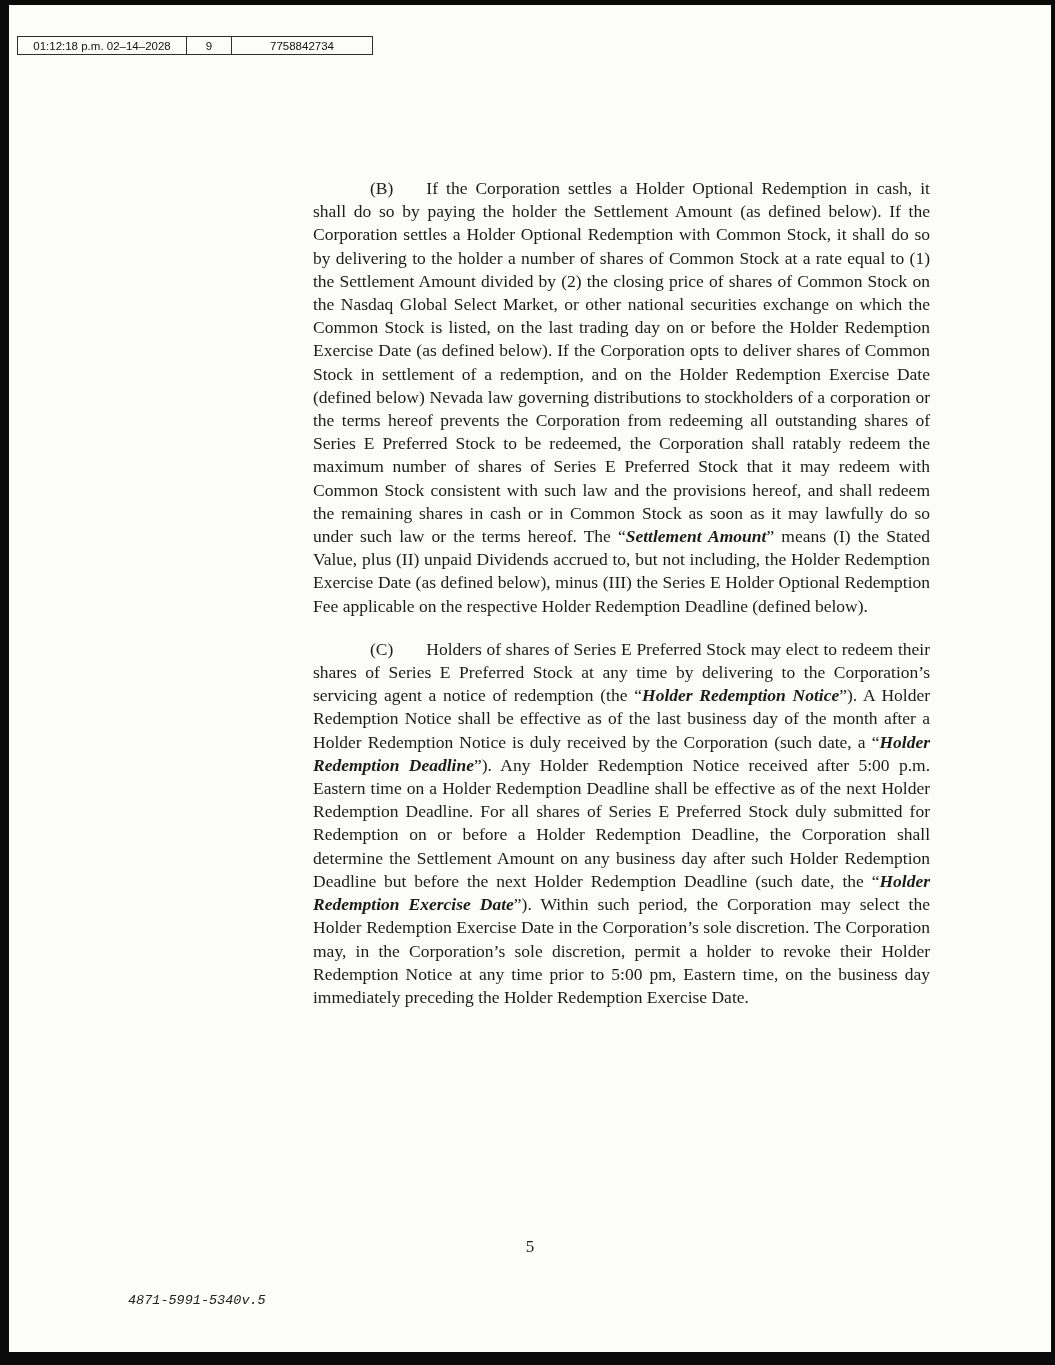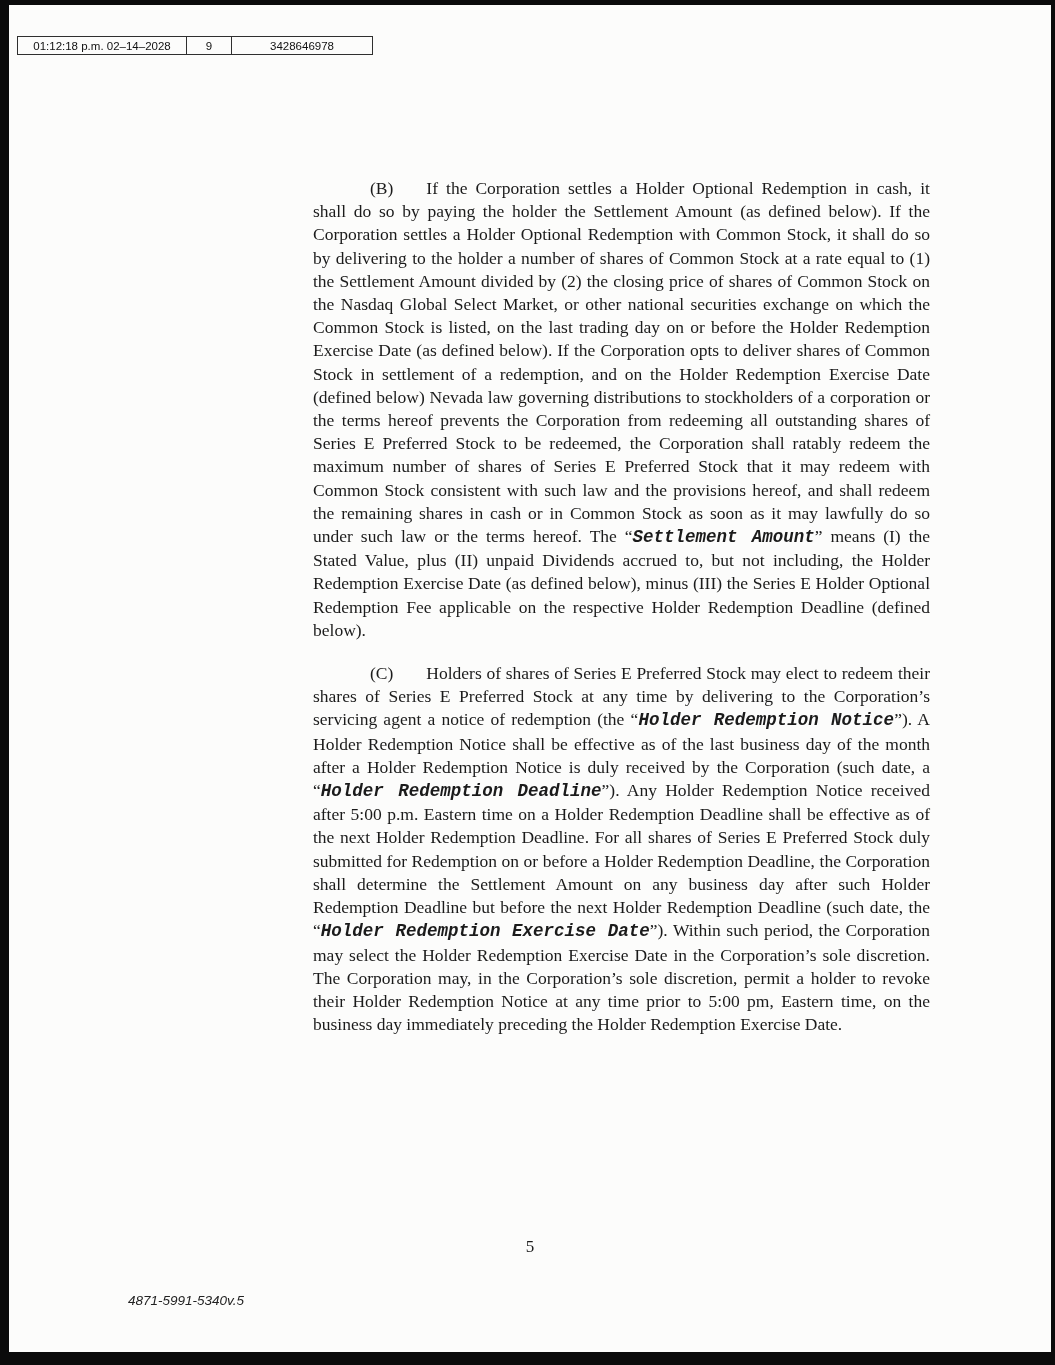--- a/index.html
+++ b/index.html
@@ -31,44 +31,44 @@
   .fax-stamp td.c3{width:132px;}
   
   .body-text{
     position:absolute;left:304px;top:172px;width:617px;
     font-size:17.5px;line-height:23.2px;
     text-align:justify;
   }
   .para{margin:0 0 20px 0;}
   .para.indented{text-indent:57px;}
   .tab{display:inline-block;width:33px;}
-  .bi{font-weight:bold;font-style:italic;font-family:Liberation Mono, monospace;}
+  .bi{font-weight:bold;font-style:italic;}
   
   .page-number{
     position:absolute;left:0;top:1232px;width:100%;
     text-align:center;font-size:17px;
   }
   
   .footer-code{
     position:absolute;left:119px;top:1288px;
-    font-family:Liberation Sans, sans-serif;
+    font-family:Liberation Mono, monospace;
     font-style:italic;font-size:13.5px;color:#222;
   }
 </style>
 </head>
 <body>
 
 <div class="page">
 
   <table class="fax-stamp">
     <tbody>
       <tr>
         <td class="c1">01:12:18 p.m. 02–14–2028</td>
         <td class="c2">9</td>
-        <td class="c3">3428646978</td>
+        <td class="c3">7758842734</td>
       </tr>
     </tbody>
   </table>
 
   <div class="body-text">
 
 
     <p class="para indented"><span>(B)</span><span class="tab"></span><span>If the Corporation settles a Holder Optional Redemption in cash, it shall do so by paying the holder the Settlement Amount (as defined below). If the Corporation settles a Holder Optional Redemption with Common Stock, it shall do so by delivering to the holder a number of shares of Common Stock at a rate equal to (1) the Settlement Amount divided by (2) the closing price of shares of Common Stock on the Nasdaq Global Select Market, or other national securities exchange on which the Common Stock is listed, on the last trading day on or before the Holder Redemption Exercise Date (as defined below). If the Corporation opts to deliver shares of Common Stock in settlement of a redemption, and on the Holder Redemption Exercise Date (defined below) Nevada law governing distributions to stockholders of a corporation or the terms hereof prevents the Corporation from redeeming all outstanding shares of Series E Preferred Stock to be redeemed, the Corporation shall ratably redeem the maximum number of shares of Series E Preferred Stock that it may redeem with Common Stock consistent with such law and the provisions hereof, and shall redeem the remaining shares in cash or in Common Stock as soon as it may lawfully do so under such law or the terms hereof. The “</span><span class="bi">Settlement Amount</span><span>” means (I) the Stated Value, plus (II) unpaid Dividends accrued to, but not including, the Holder Redemption Exercise Date (as defined below), minus (III) the Series E Holder Optional Redemption Fee applicable on the respective Holder Redemption Deadline (defined below).</span></p>
 
     <p class="para indented"><span>(C)</span><span class="tab"></span><span>Holders of shares of Series E Preferred Stock may elect to redeem their shares of Series E Preferred Stock at any time by delivering to the Corporation’s servicing agent a notice of redemption (the “</span><span class="bi">Holder Redemption Notice</span><span>”). A Holder Redemption Notice shall be effective as of the last business day of the month after a Holder Redemption Notice is duly received by the Corporation (such date, a “</span><span class="bi">Holder Redemption Deadline</span><span>”). Any Holder Redemption Notice received after 5:00 p.m. Eastern time on a Holder Redemption Deadline shall be effective as of the next Holder Redemption Deadline. For all shares of Series E Preferred Stock duly submitted for Redemption on or before a Holder Redemption Deadline, the Corporation shall determine the Settlement Amount on any business day after such Holder Redemption Deadline but before the next Holder Redemption Deadline (such date, the “</span><span class="bi">Holder Redemption Exercise Date</span><span>”). Within such period, the Corporation may select the Holder Redemption Exercise Date in the Corporation’s sole discretion. The Corporation may, in the Corporation’s sole discretion, permit a holder to revoke their Holder Redemption Notice at any time prior to 5:00 pm, Eastern time, on the business day immediately preceding the Holder Redemption Exercise Date.</span></p>

